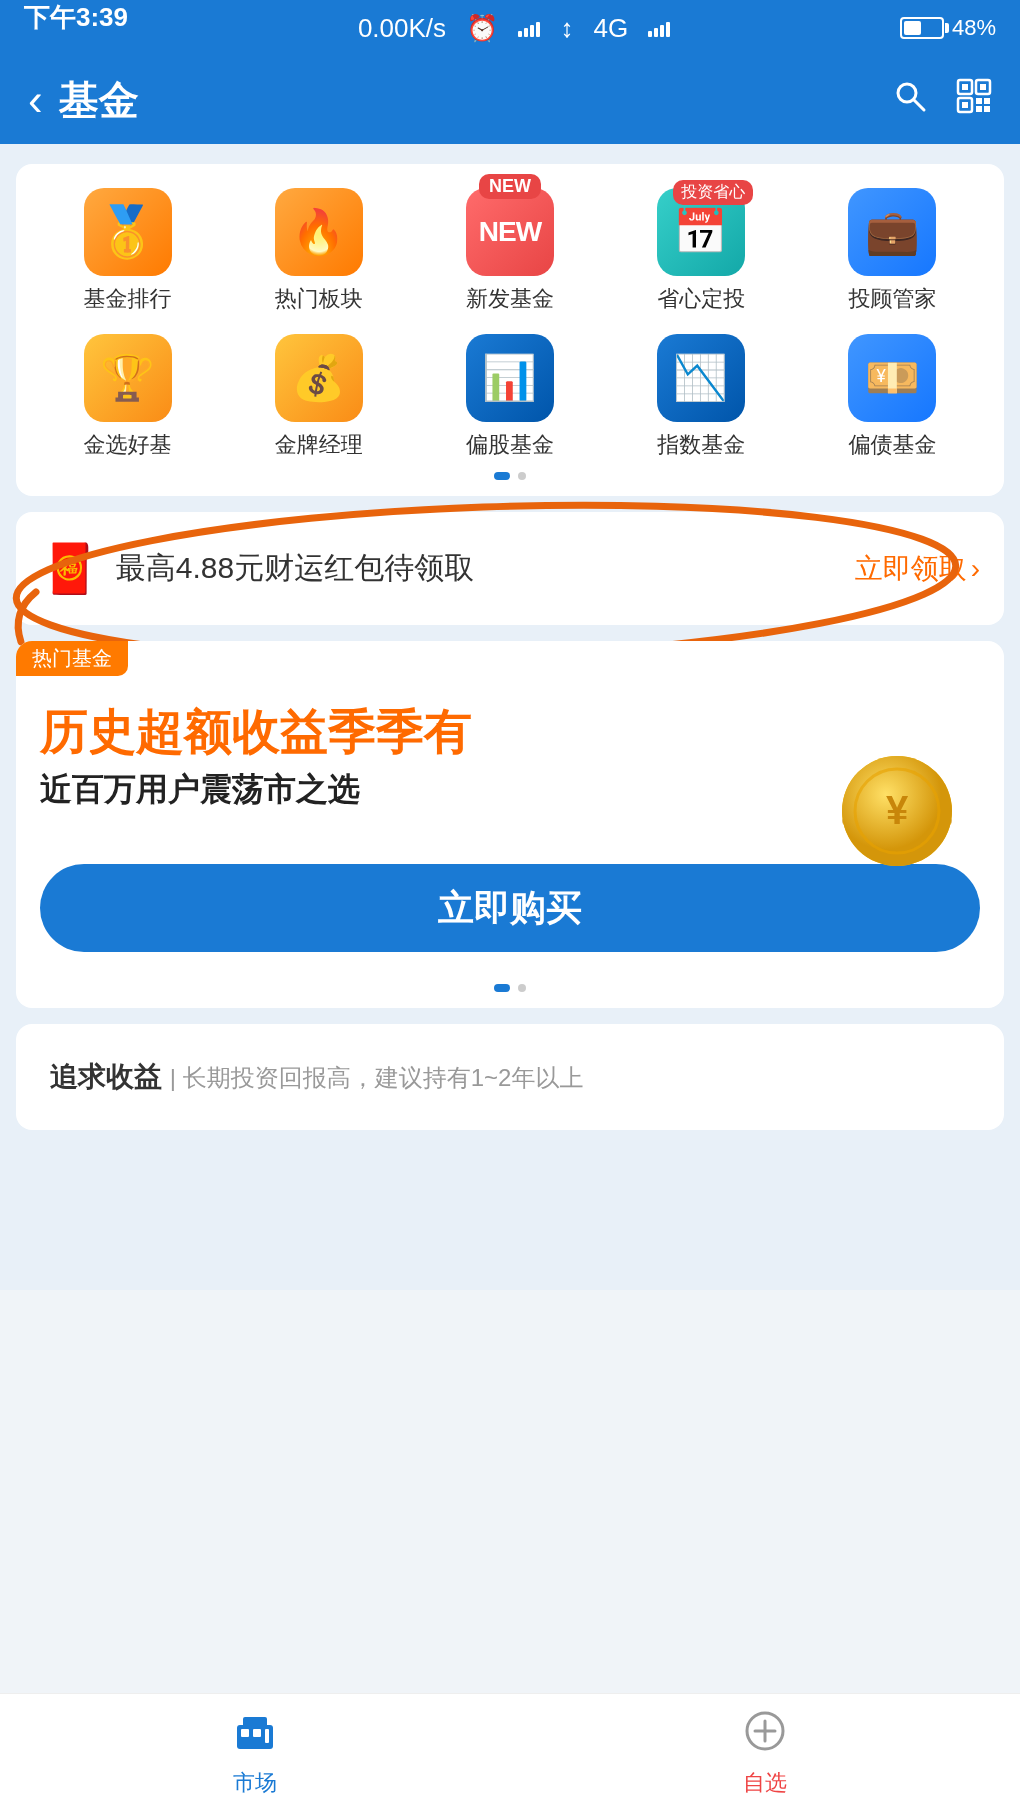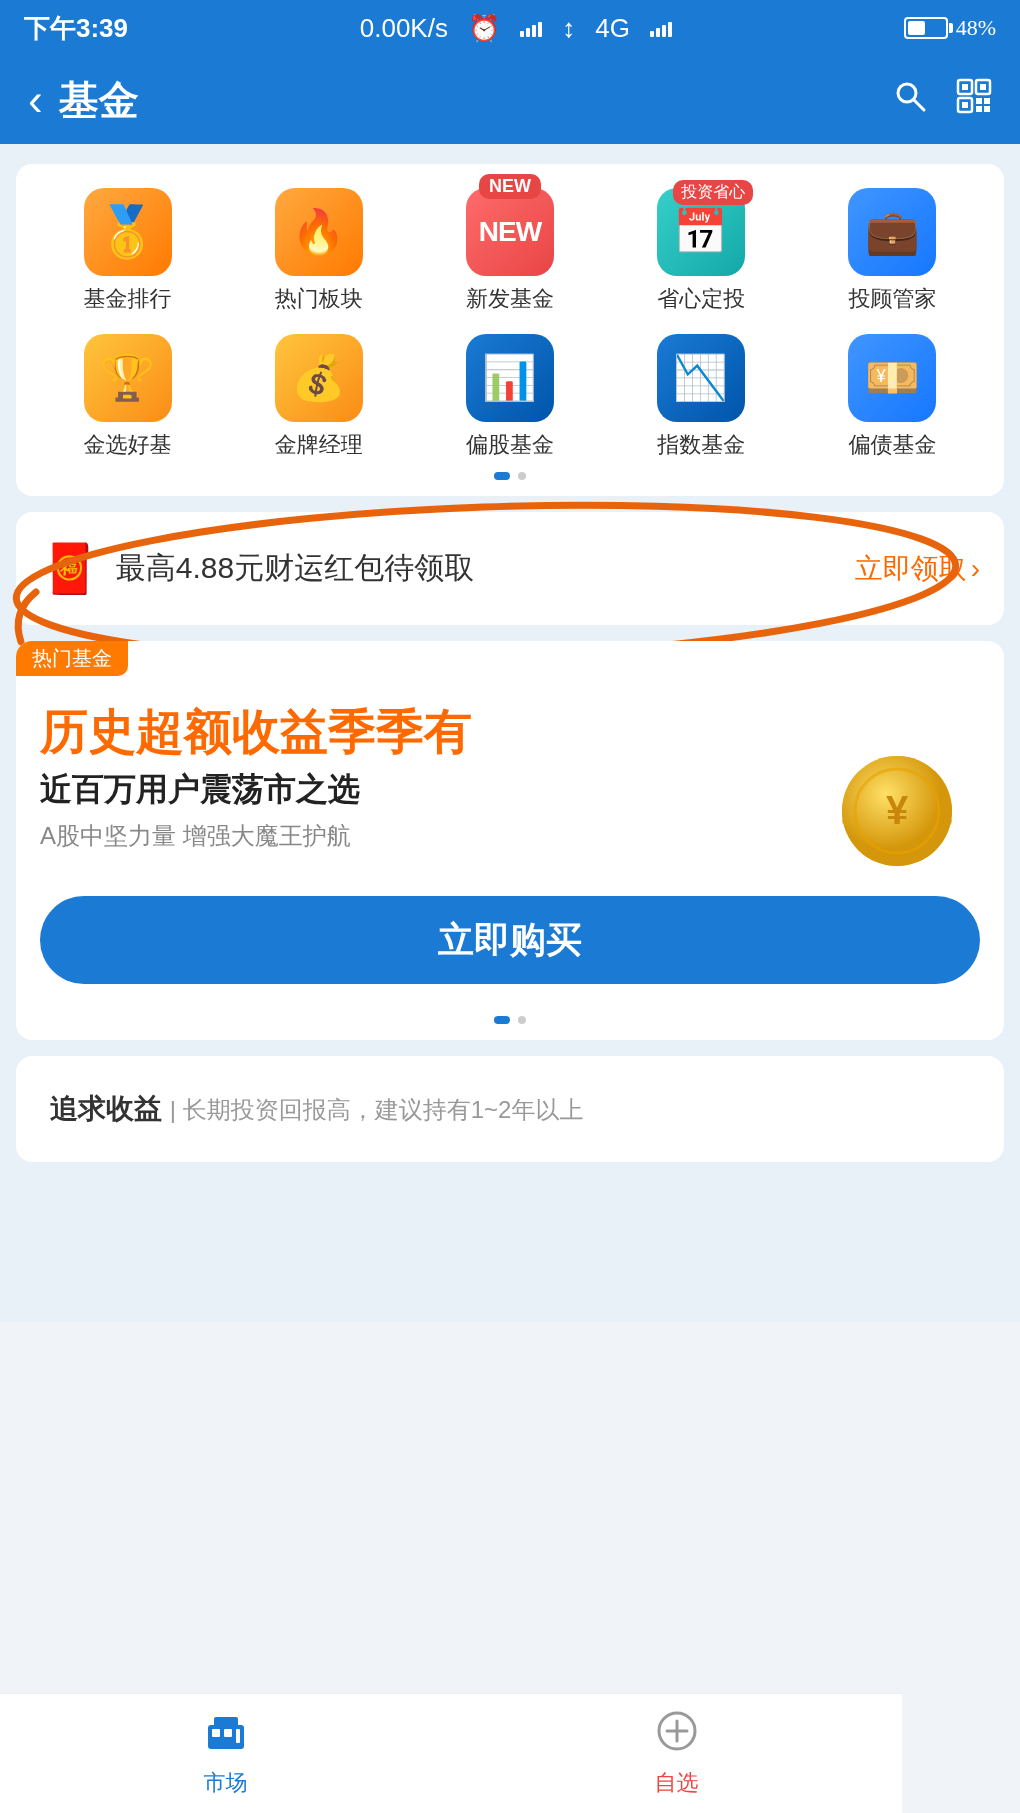--- a/index.html
+++ b/index.html
@@ -10,40 +10,38 @@
       background: #f0f4f8;
       font-family: -apple-system, 'PingFang SC', 'Helvetica Neue', sans-serif;
       overflow-x: hidden;
     }
 
     
     .status-bar {
       background: #1a7ad4;
       height: 56px;
       display: flex;
-      align-items: center;
       justify-content: space-between;
       padding: 0 24px;
       color: white;
       font-size: 26px;
       font-weight: 500;
     }
     .status-left { font-weight: bold; }
     .status-center {
       display: flex;
       align-items: center;
       gap: 20px;
       font-size: 26px;
     }
     .status-right {
       display: flex;
       align-items: center;
       gap: 8px;
       font-size: 22px;
-      font-family: Liberation Serif, serif;
     }
     .battery-bar {
       width: 44px;
       height: 22px;
       border: 2px solid white;
       border-radius: 4px;
       position: relative;
       display: inline-flex;
       align-items: center;
       padding: 2px;
@@ -301,21 +299,21 @@
     }
     .returns-title span {
       color: #999;
       font-size: 24px;
     }
 
     
     .bottom-nav {
       position: fixed;
       bottom: 0;
-      width: 902px;
+      width: 1020px;
       background: white;
       border-top: 1px solid #eee;
       height: 120px;
       display: flex;
       align-items: center;
     }
     .nav-item {
       flex: 1;
       display: flex;
       flex-direction: column;
@@ -519,21 +517,20 @@
     </svg>
   </div>
 
   <div class="hot-fund-card">
     <div>
       <span class="hot-tag">热门基金</span>
     </div>
     <div class="fund-content" style="position:relative;">
       <div class="fund-title">历史超额收益季季有</div>
       <div class="fund-subtitle">近百万用户震荡市之选</div>
-      <div class="fund-desc">A股中坚力量 增强大魔王护航</div>
 
       <div class="coin-icon">
         <svg class="coin-svg" viewBox="0 0 150 150">
 
           <ellipse cx="75" cy="85" rx="55" ry="15" fill="#c8860a" opacity="0.6"></ellipse>
           <ellipse cx="75" cy="75" rx="55" ry="55" fill="#f5b800"></ellipse>
           <ellipse cx="75" cy="75" rx="55" ry="55" fill="url(#coinGrad)"></ellipse>
 
           <ellipse cx="75" cy="75" rx="42" ry="42" fill="none" stroke="#e8a200" stroke-width="3" opacity="0.6"></ellipse>
 

